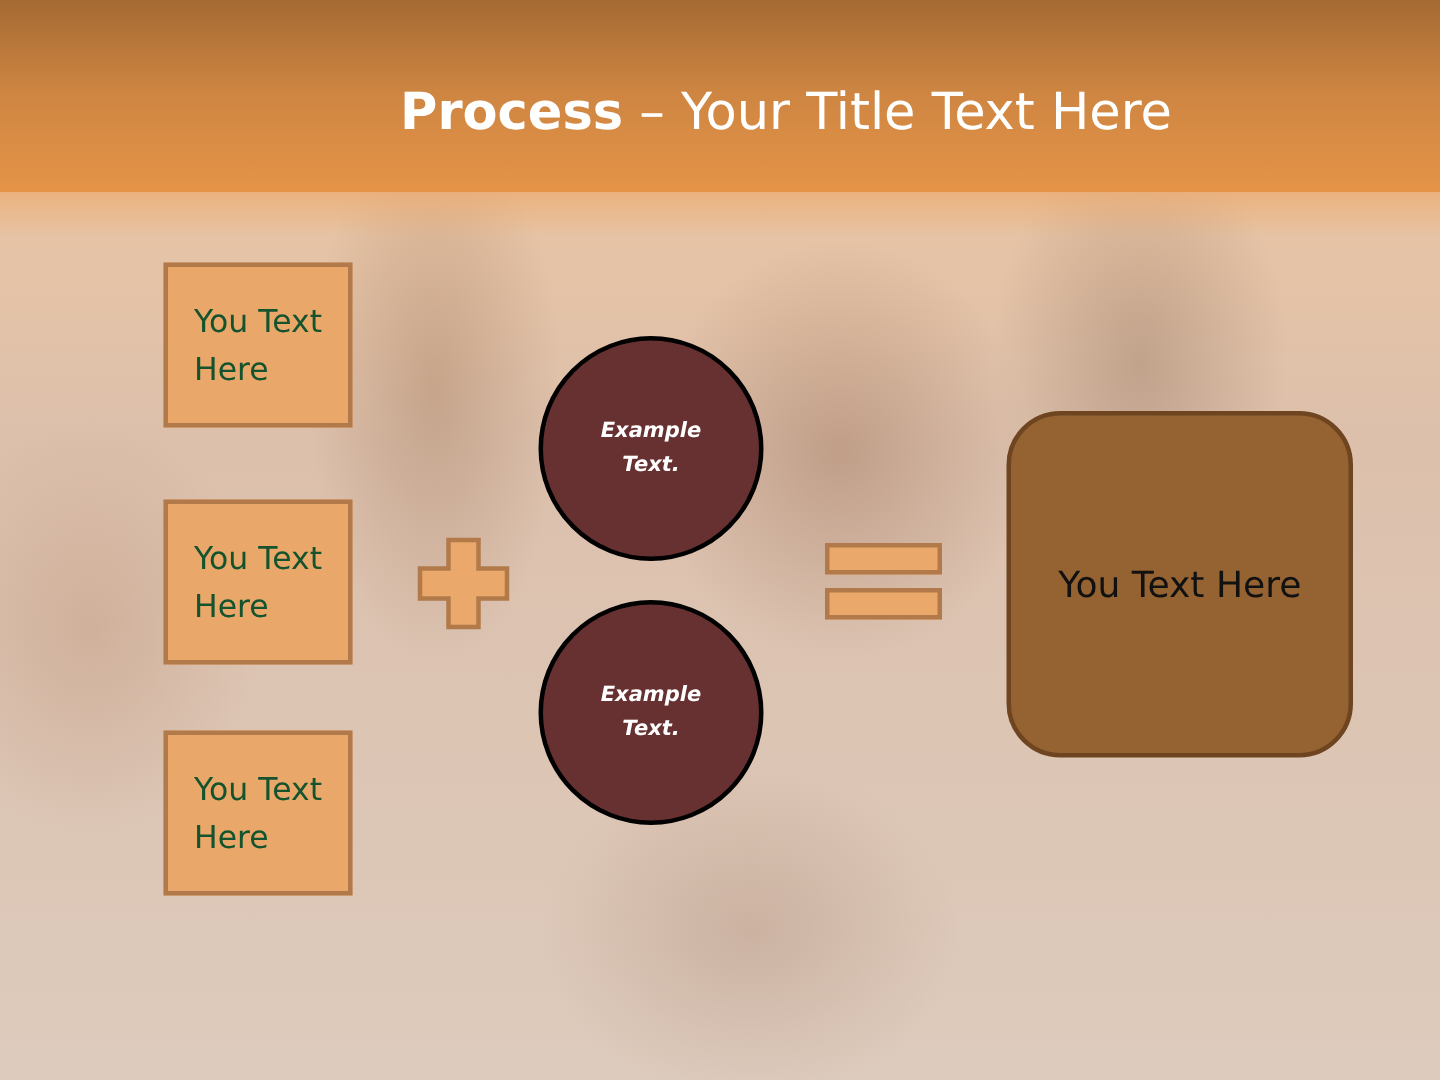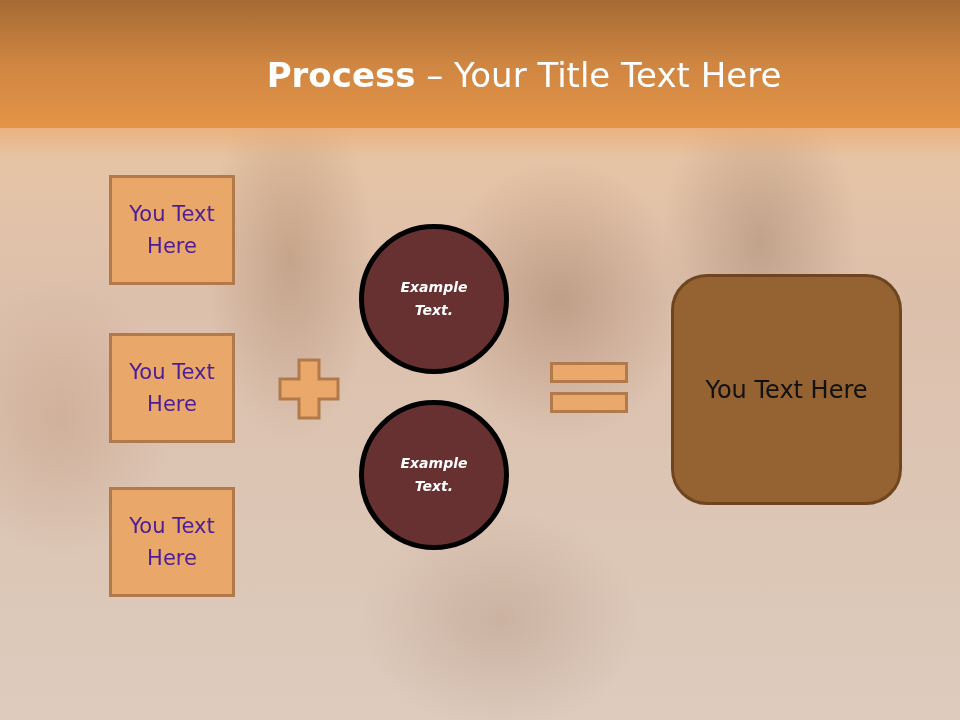--- a/index.html
+++ b/index.html
@@ -16,25 +16,25 @@
   }
   .header { position:absolute; left:0; top:0; width:960px; height:128px;
     background:linear-gradient(180deg,#a56a33 0%, #cf8642 50%, #e59447 100%); }
   .header-fade { position:absolute; left:0; top:128px; width:960px; height:30px;
     background:linear-gradient(180deg, rgba(236,170,110,0.7), rgba(236,190,150,0)); }
   .title { position:absolute; left:0; top:52px; width:960px; text-align:center;
     color:#fff; font-size:34px; line-height:46px;padding-left:44px; }
   .title b { font-weight:bold; }
   .box { position:absolute; width:126px; height:110px; background:#e9a86a;
     border:3px solid #b27a4a; box-sizing:border-box;
-    display:flex; align-items:center; justify-content:center; text-align:center;
-    color:#4c1d95; font-size:21px; line-height:32px; }
+    display:flex; align-items:center; justify-content:center; text-align:left;
+    color:#14532d; font-size:21px; line-height:32px; }
   .plus { position:absolute; left:278px; top:358px; }
   .circle { position:absolute; width:150px; height:150px; border-radius:50%;
-    background:#673131; border:5px solid #000000; box-sizing:border-box;
+    background:#673131; border:3px solid #000000; box-sizing:border-box;
     display:flex; align-items:center; justify-content:center; text-align:center;
     color:#fff; font-size:14px; font-weight:bold; font-style:italic; line-height:23px; }
   .eq-bar { position:absolute; left:550px; width:78px; height:21px; background:#eaa86a;
     border:3px solid #b27a4a; box-sizing:border-box; }
   .result { position:absolute; left:671px; top:274px; width:231px; height:231px;
     background:#956231; border:3px solid #6e4520; border-radius:36px; box-sizing:border-box;
     display:flex; align-items:center; justify-content:center; color:#111;
     font-size:24px; }
 </style>
 </head>

